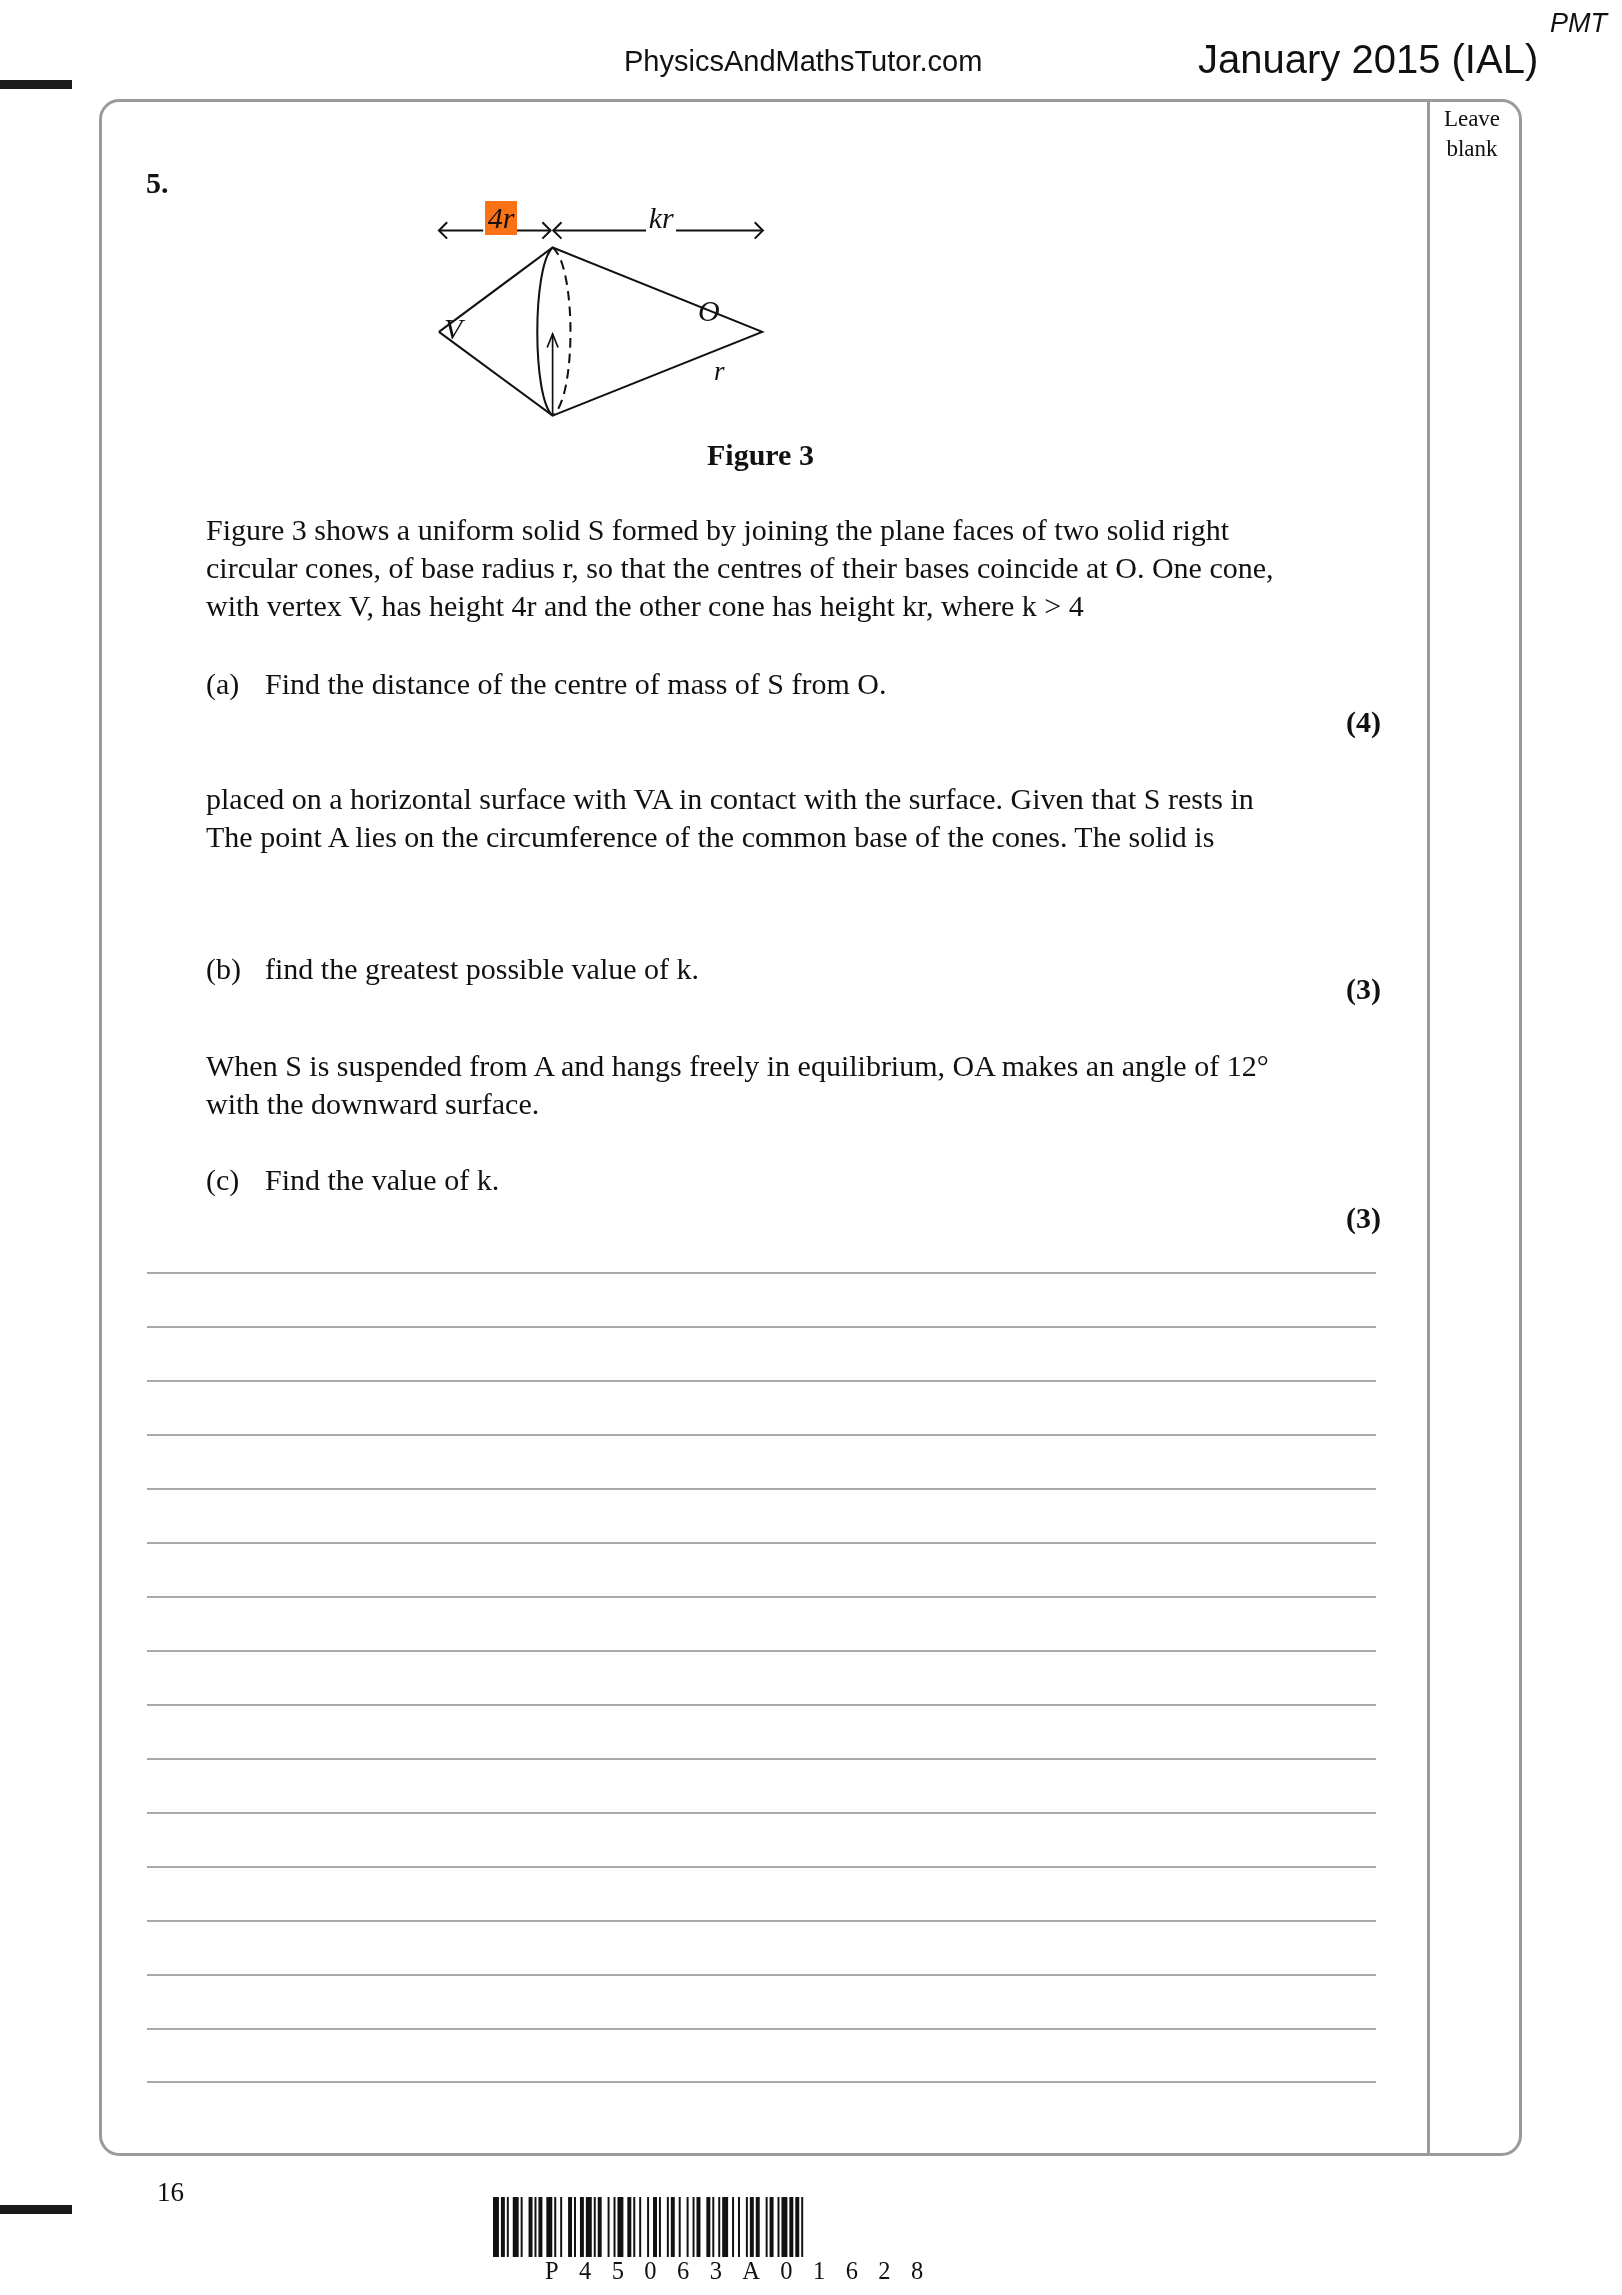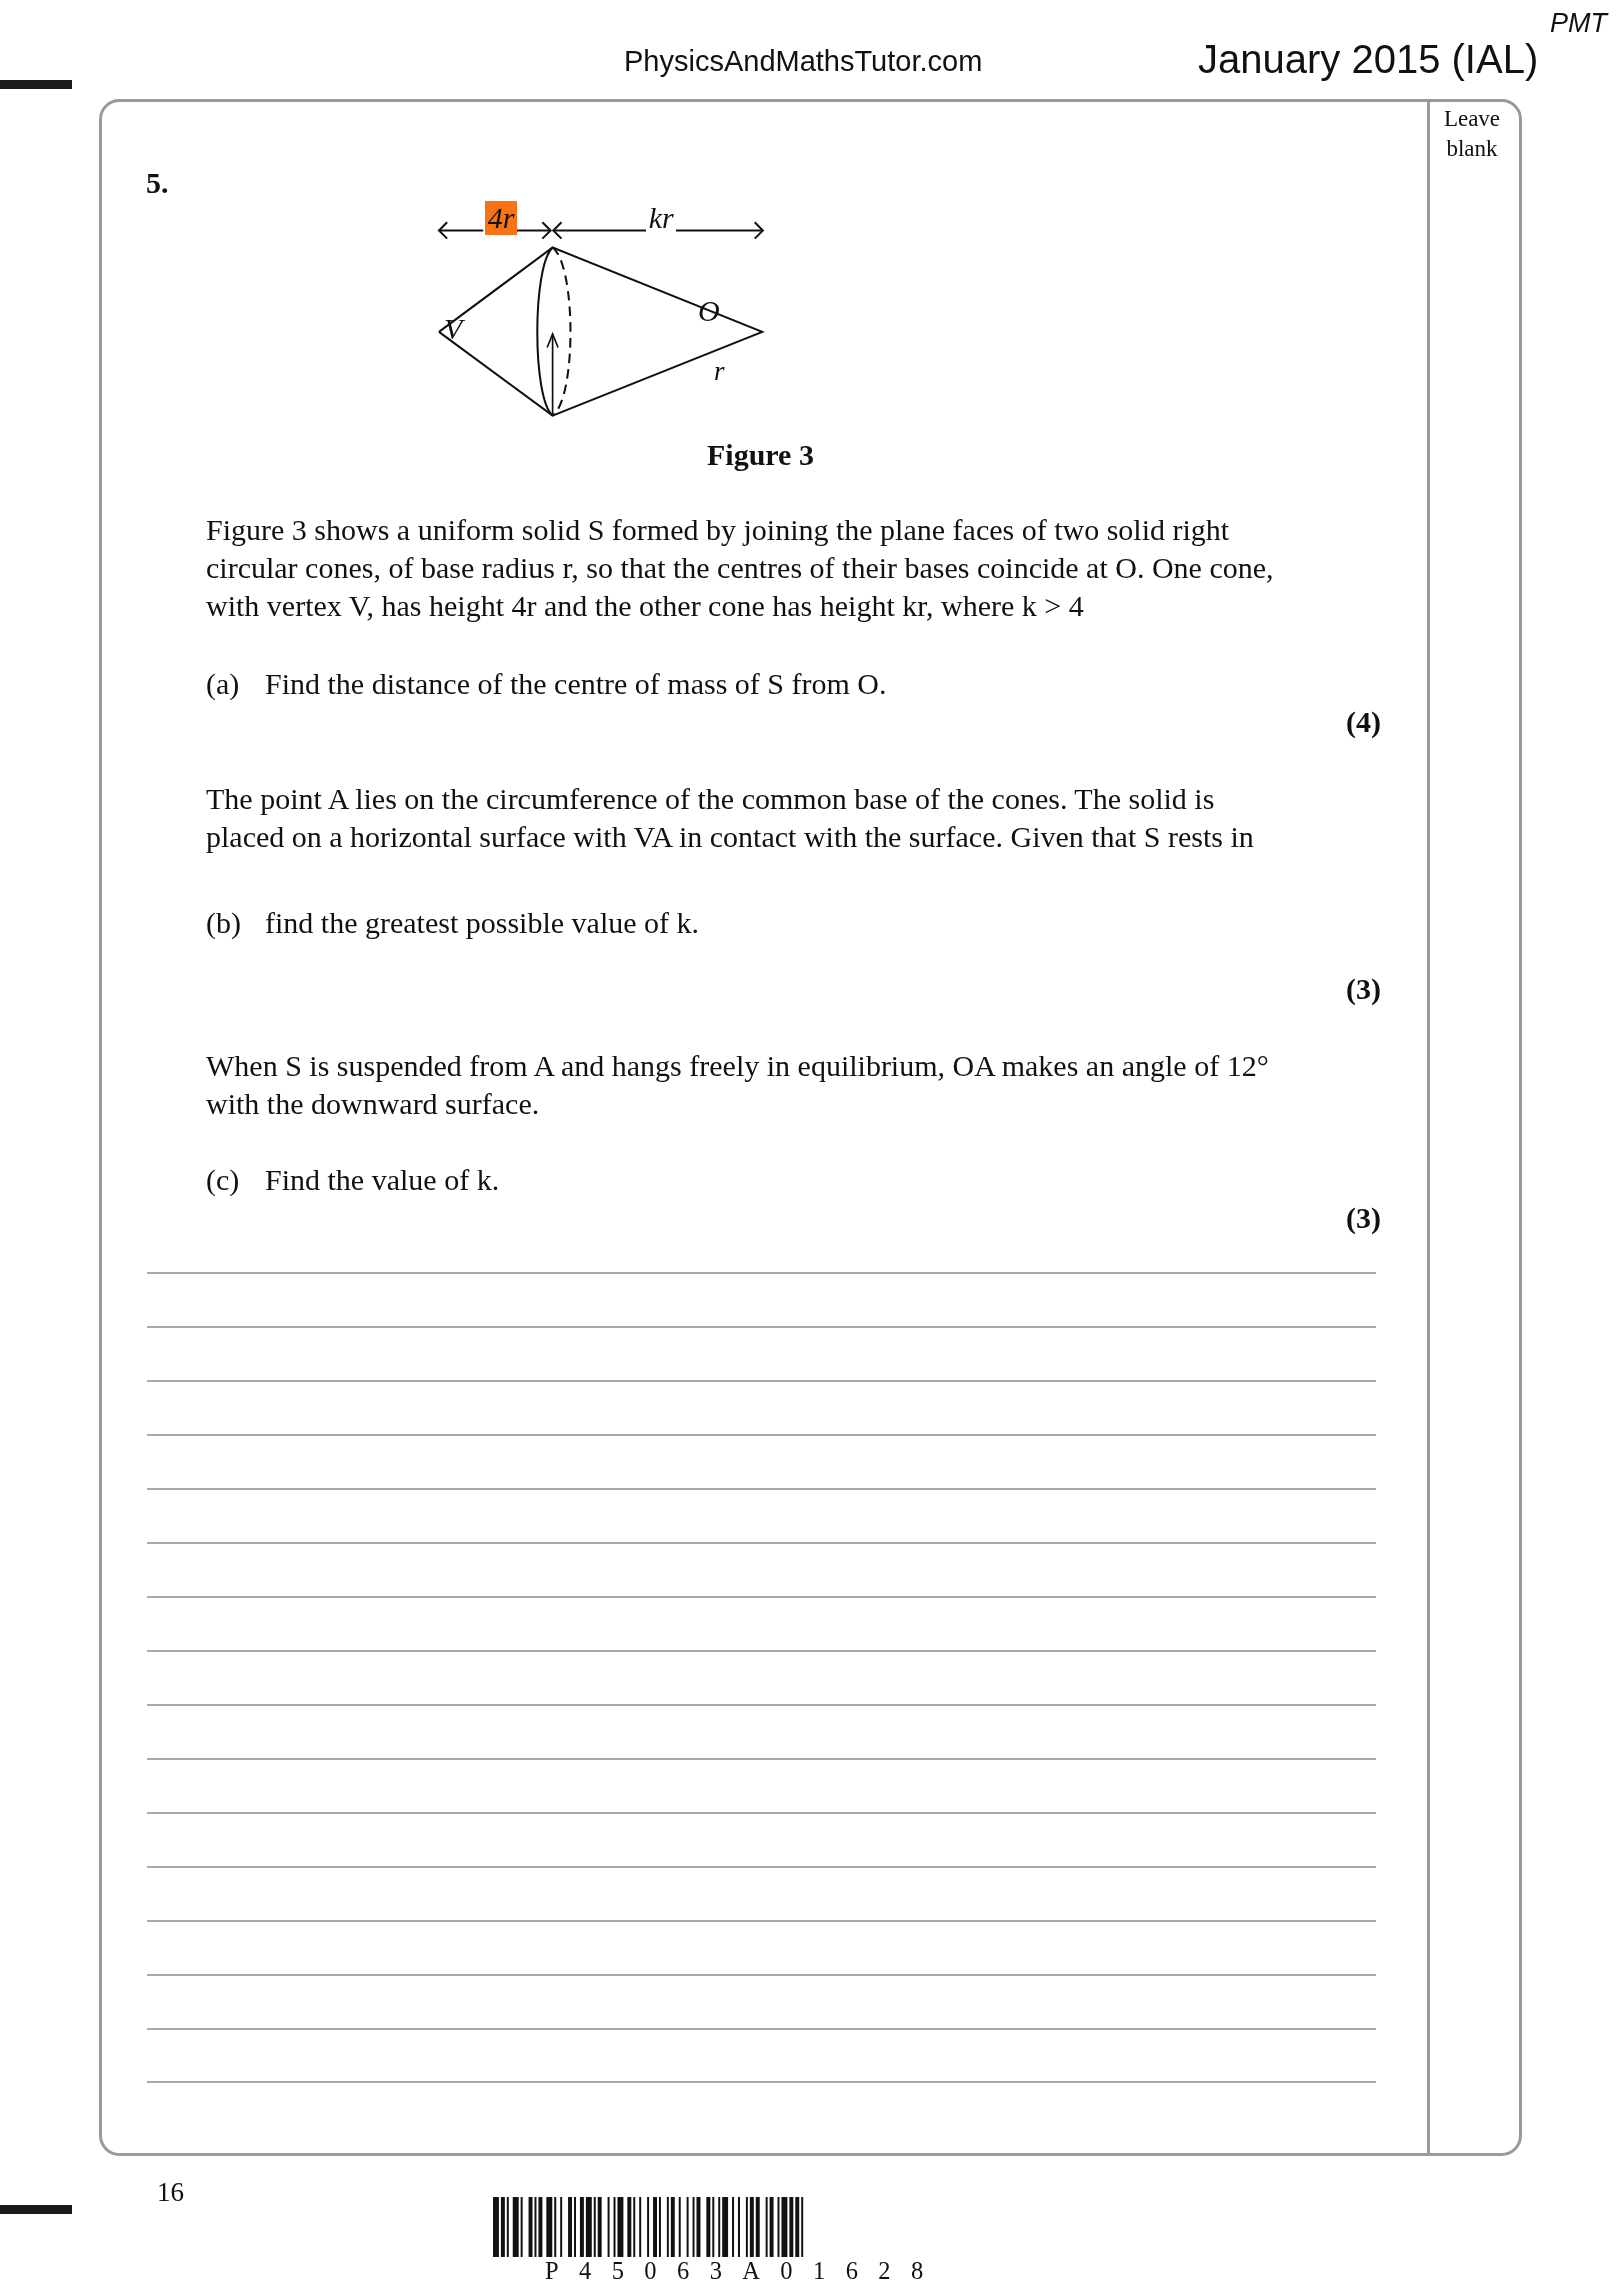--- a/index.html
+++ b/index.html
@@ -80,25 +80,25 @@
   <div>circular cones, of base radius r, so that the centres of their bases coincide at O.  One cone,</div>
   <div>with vertex V, has height 4r and the other cone has height kr, where k &gt; 4</div>
 </div>
 
 <div class="abs part" style="top:665px;">
   <span class="lbl">(a)</span><span>Find the distance of the centre of mass of S from O.</span>
 </div>
 <div class="abs marks" style="top:705px;">(4)</div>
 
 <div class="abs para" style="top:780px;">
+  <div>placed on a horizontal surface with VA in contact with the surface.  Given that S rests in</div>
   <div>The point A lies on the circumference of the common base of the cones.  The solid is</div>
-  <div>placed on a horizontal surface with VA in contact with the surface.  Given that S rests in</div>
 </div>
 
-<div class="abs part" style="top:904px;">
+<div class="abs part" style="top:950px;">
   <span class="lbl">(b)</span><span>find the greatest possible value of k.</span>
 </div>
 <div class="abs marks" style="top:972px;">(3)</div>
 
 <div class="abs para" style="top:1047px;">
   <div>When S is suspended from A and hangs freely in equilibrium, OA makes an angle of 12°</div>
   <div>with the downward surface.</div>
 </div>
 
 <div class="abs part" style="top:1161px;">

